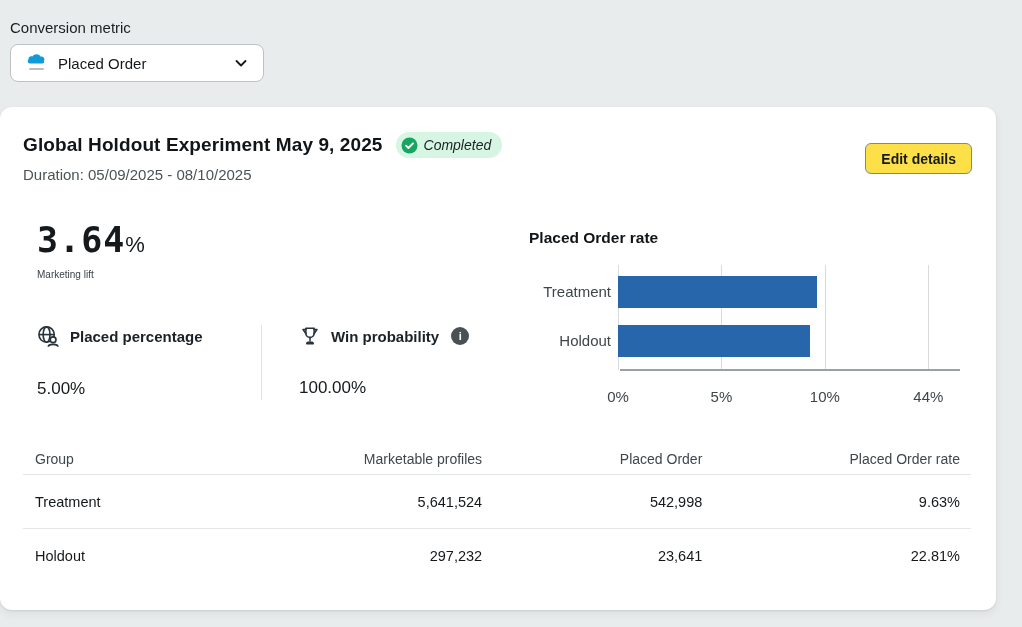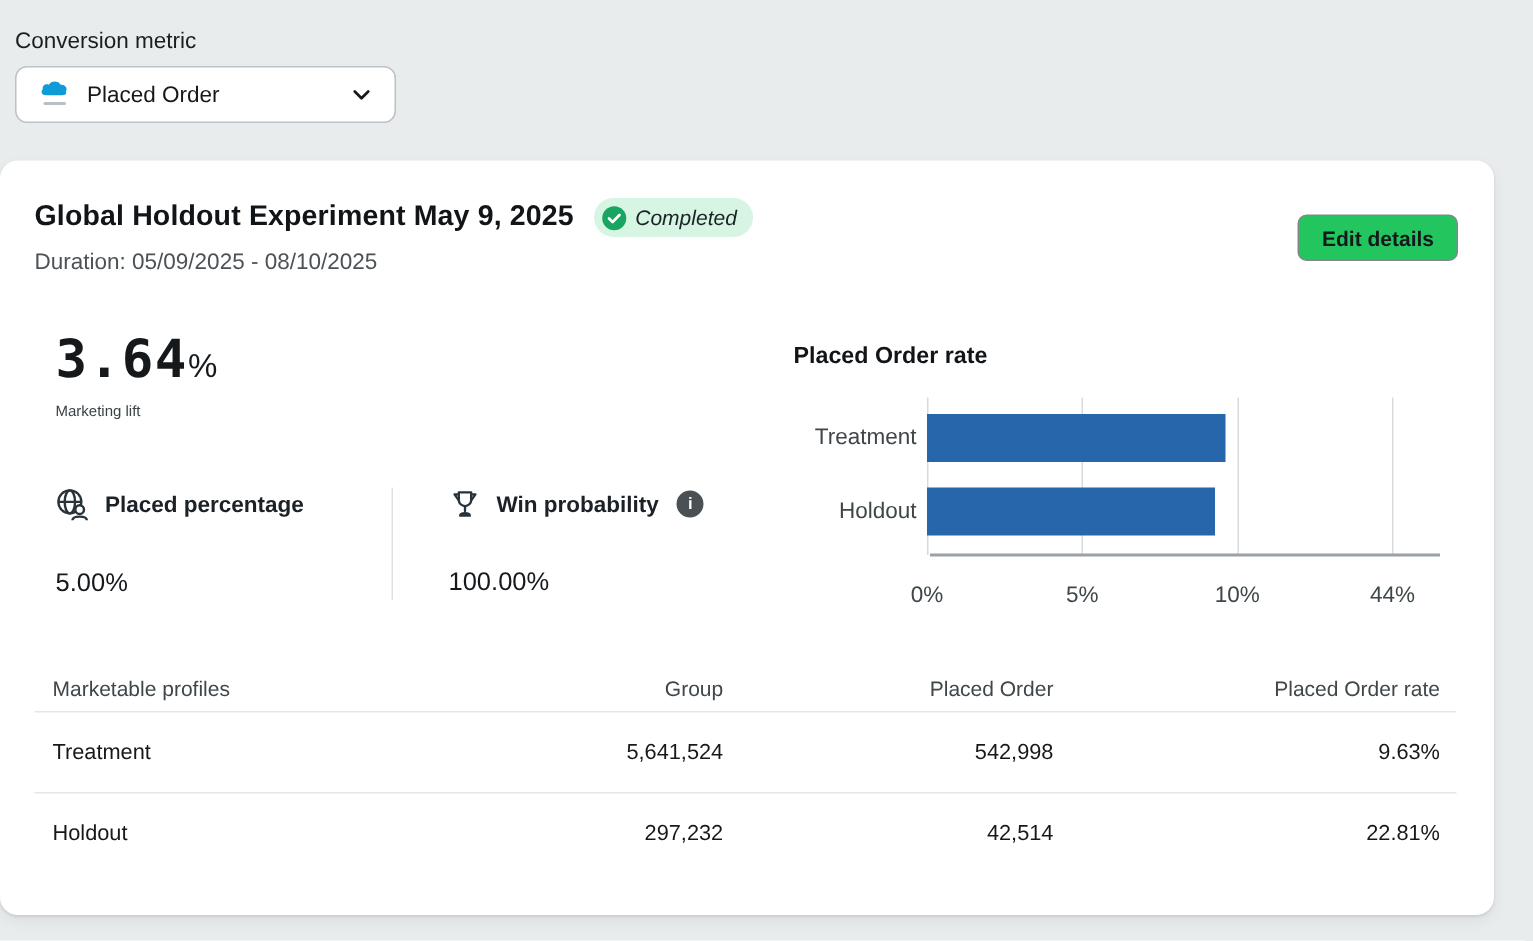--- a/index.html
+++ b/index.html
@@ -30,21 +30,21 @@
   .card-title-row { position:absolute; left:23px; top:132px; display:flex; align-items:center; gap:13px; }
   .card-title { font-size:19px; font-weight:700; color:#111518; letter-spacing:.1px; }
   .badge {
     display:inline-flex; align-items:center; gap:6px;
     background:#d6f5e2; border-radius:13px; height:26px; padding:0 11px 0 5px;
     font-size:14px; color:#1b2126;font-style:italic;
   }
   .badge svg { display:block; }
   .edit-btn {
     position:absolute; right:38px; top:143px; height:31px; padding:0 15px;
-    background:#22c55e; border:1px solid #81888c; border-radius:6px;
+    background:#fde047; border:1px solid #81888c; border-radius:6px;
     font-family:"Liberation Sans", sans-serif;
     font-size:14px; font-weight:700; color:#15191c; cursor:pointer;
   }
   .duration { position:absolute; left:35px; top:166px; font-size:15px; color:#4c5357; }
   
   .lift { position:absolute; left:49px; top:222px; }
   .lift .num { font-family:"DejaVu Sans Mono", monospace; font-size:35px; font-weight:600; color:#15191c; letter-spacing:1px; }
   .lift .unit { font-size:22px; font-weight:400; color:#15191c; }
   .lift .lbl { margin-top:9px; font-size:10px; color:#3c4347; }
   
@@ -172,34 +172,34 @@
         <div class="axis-line"></div>
         <div class="bar" style="top: 11px; width: 60.1875%; background: rgb(39, 102, 171);"></div>
         <div class="cat-label" style="top: 19px;">Treatment</div>
         <div class="bar" style="top: 60px; width: 58.0625%; background: rgb(39, 102, 171);"></div>
         <div class="cat-label" style="top: 68px;">Holdout</div>
       </div>
   </div>
 
   <div class="table">
       <div class="t-row t-head">
+        <div>Group</div>
         <div>Marketable profiles</div>
-        <div>Group</div>
         <div>Placed Order</div>
         <div>Placed Order rate</div>
       </div>
       <div class="t-divider"></div>
       <div class="t-row t-body-row">
         <div>Treatment</div>
         <div>5,641,524</div>
         <div>542,998</div>
         <div>9.63%</div>
       </div>
       <div class="t-divider"></div>
       <div class="t-row t-body-row">
         <div>Holdout</div>
         <div>297,232</div>
-        <div>42,514</div>
+        <div>23,641</div>
         <div>22.81%</div>
       </div>
     </div>
 
 </div>
 
 </body></html>

